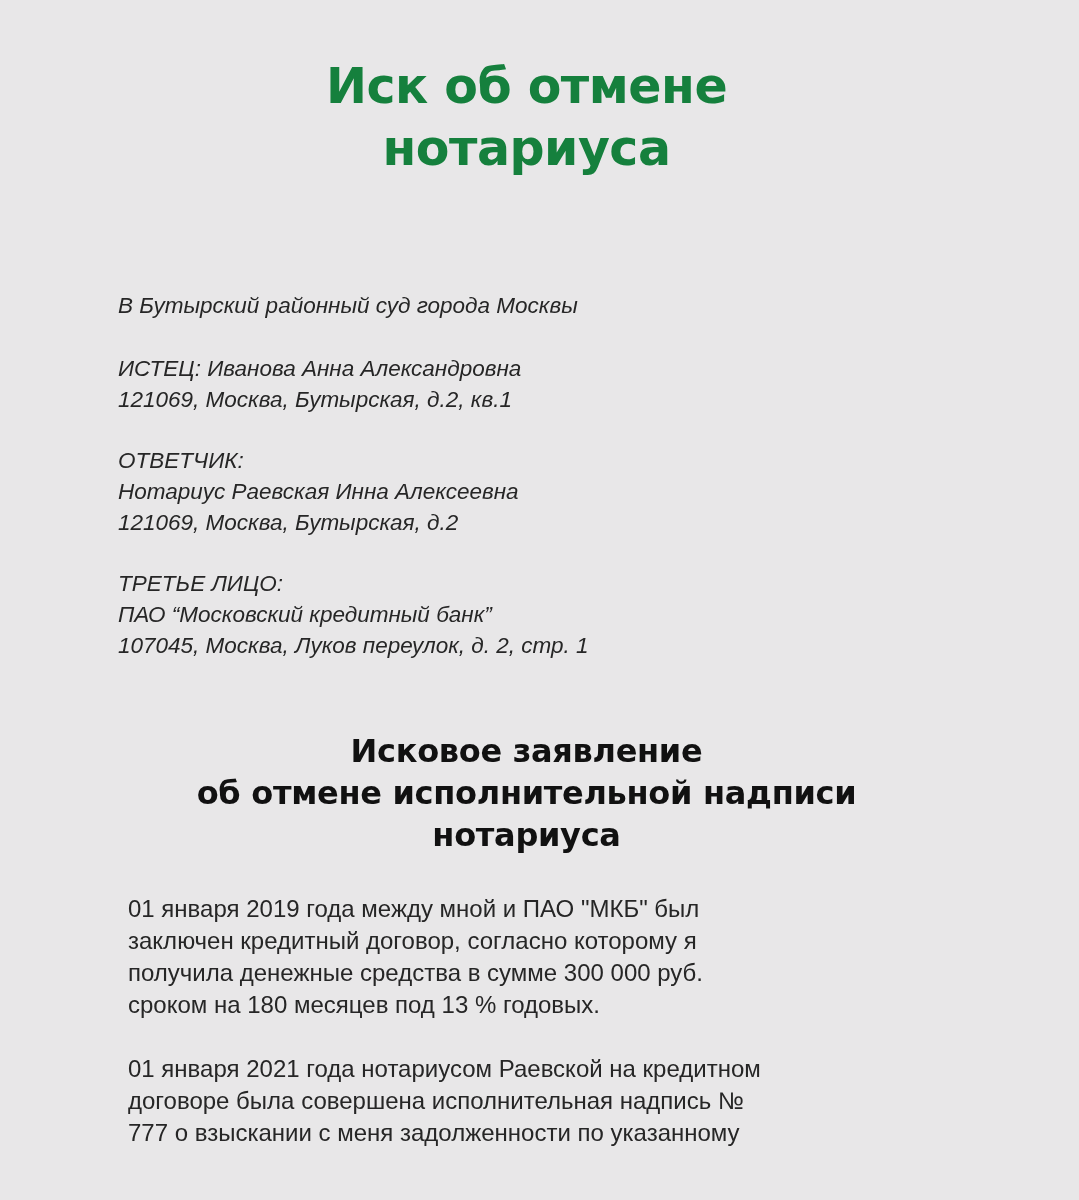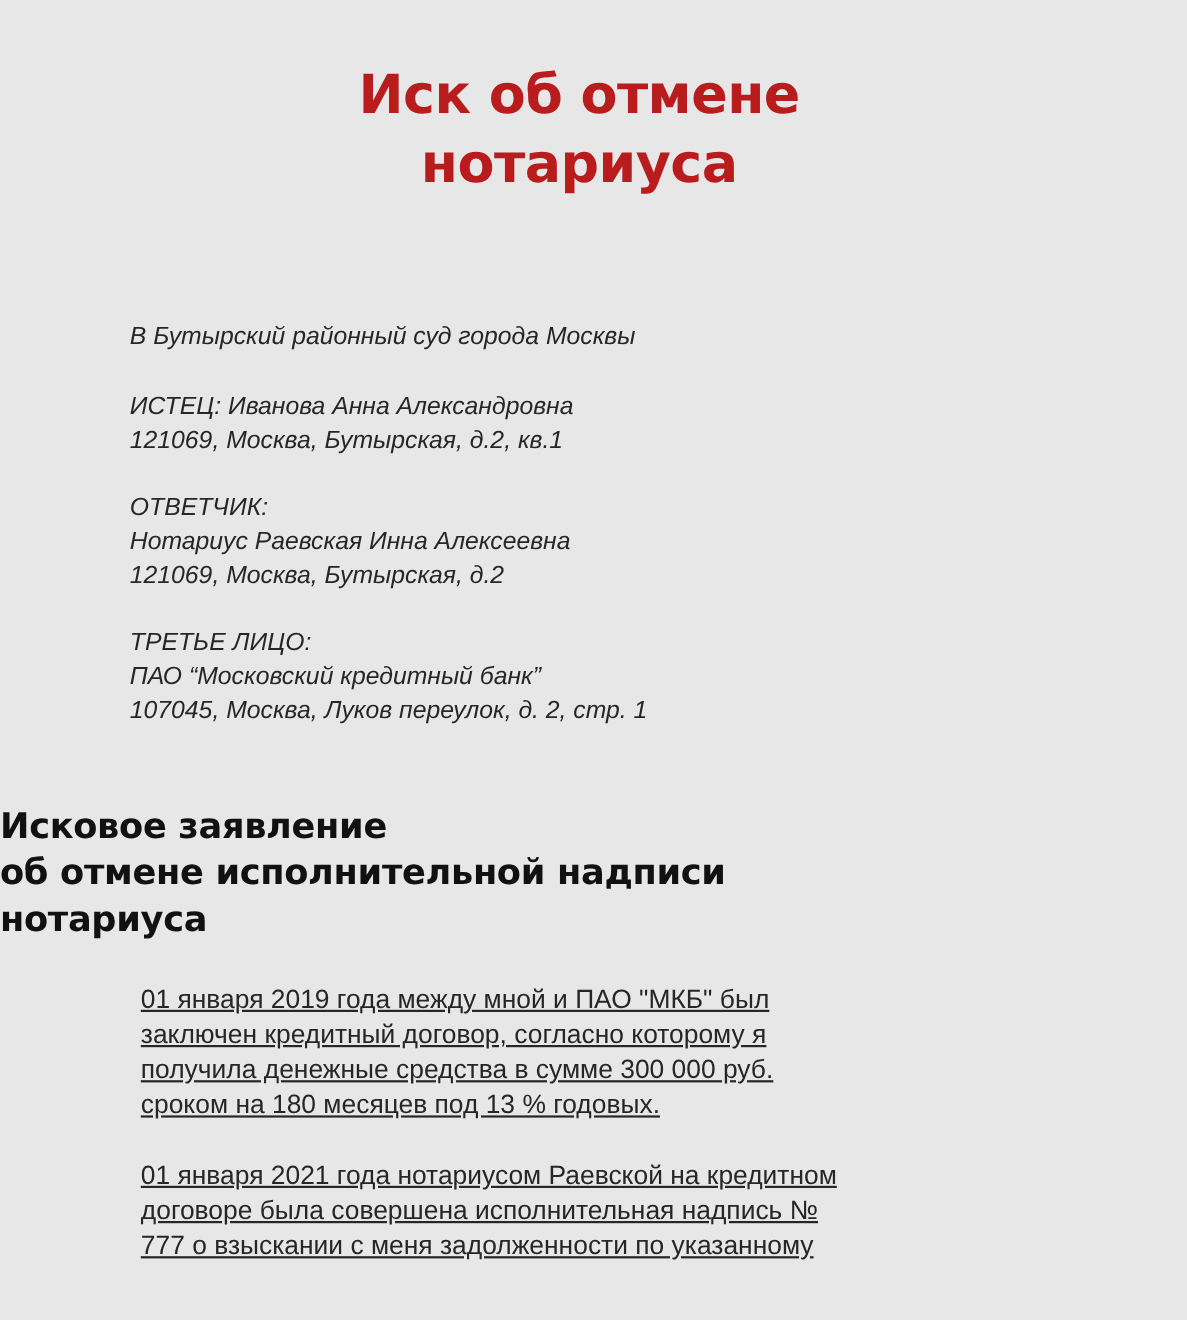--- a/index.html
+++ b/index.html
@@ -14,21 +14,21 @@
       position: relative;
       font-family: "Liberation Sans", "DejaVu Sans", sans-serif;
       color: #1a1a1a;
     }
     .main-title {
       position: absolute;
       left: 0;
       top: 56px;
       width: 1053px;
       text-align: center;
-      color: #b91c1c;
+      color: #15803d;
       font-family: "DejaVu Sans", sans-serif;
       font-weight: bold;
       font-size: 49px;
       line-height: 62px;
       letter-spacing: -0.5px;
     }
     .main-title div { white-space: nowrap; }
 
     .parties {
       position: absolute;
@@ -40,40 +40,40 @@
     }
     .party-block { margin-bottom: 30px; }
     .party-block .line { white-space: nowrap; font-style: italic; }
     .party-block.court { margin-bottom: 32px; }
 
     .claim-title {
       position: absolute;
       left: 0;
       top: 730px;
       width: 1053px;
-      text-align: left;
+      text-align: center;
       font-family: "DejaVu Sans", sans-serif;
       font-weight: bold;
       font-size: 32px;
       line-height: 42px;
       color: #111;
       letter-spacing: -0.3px;
     }
     .claim-title div { white-space: nowrap; }
 
     .body-text {
       position: absolute;
       left: 128px;
       top: 893px;
       width: 820px;
       font-size: 24px;
       line-height: 32px;
       color: #262626;
     }
-    .paragraph { margin-bottom: 32px; text-decoration: underline; }
+    .paragraph { margin-bottom: 32px; }
     .paragraph .line { white-space: nowrap; }
   </style>
 </head>
 <body>
 
 <div class="main-title">
   <div>Иск об отмене</div>
   <div>нотариуса</div>
 </div>
 

